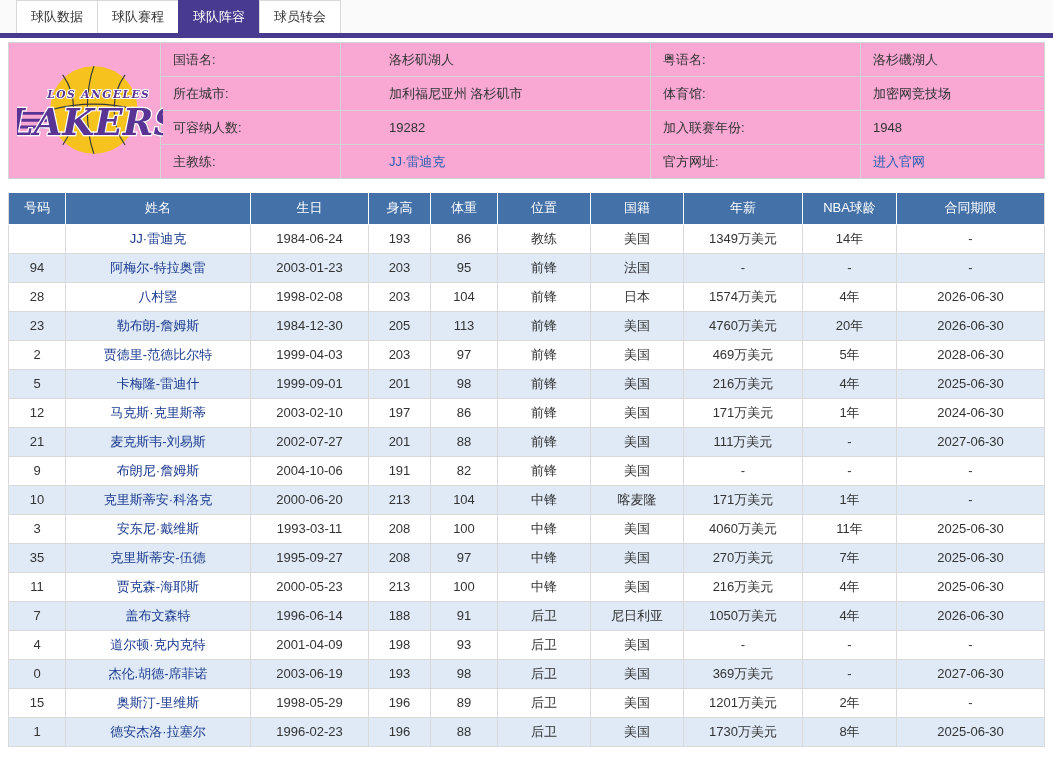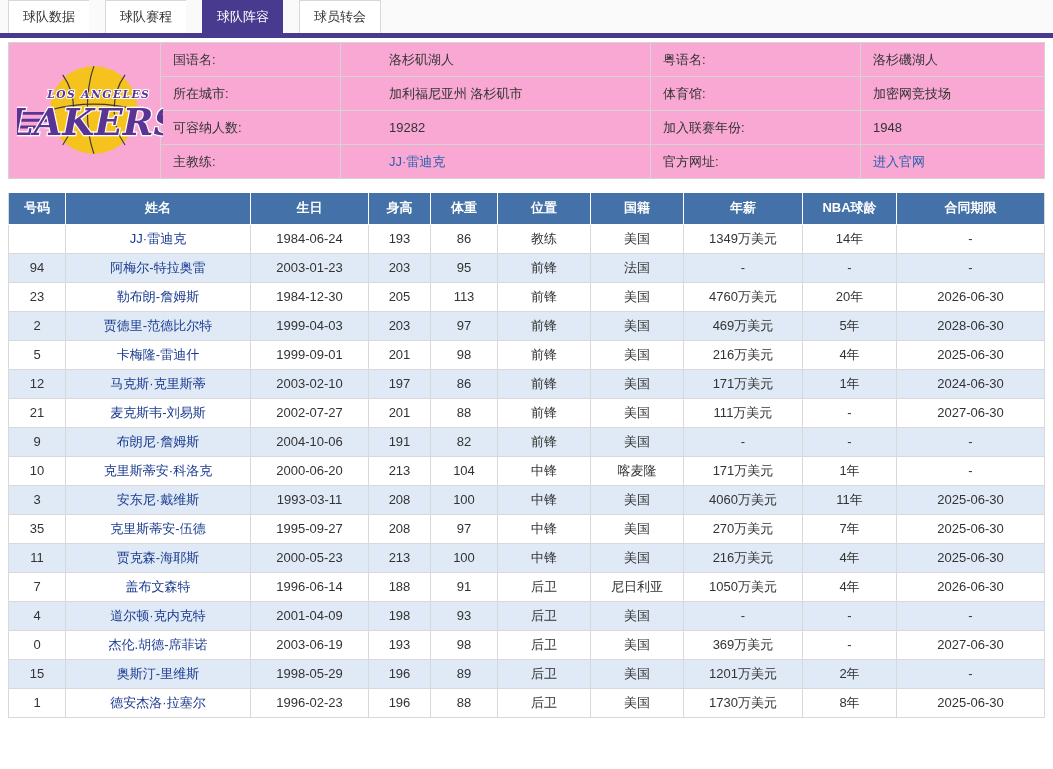--- a/index.html
+++ b/index.html
@@ -1,41 +1,41 @@
 <!DOCTYPE html>
 <html><head>
 <meta charset="utf-8">
 <style>
   * { box-sizing: border-box; margin: 0; padding: 0; }
   html,body { width: 1053px; height: 769px; overflow: hidden; background: #fff;
     font-family: "Liberation Sans", "DejaVu Sans", sans-serif; color: #333; }
 
   
-  .tabbar { display: flex; align-items: stretch; height: 33px; padding-left: 8px; background: #fafafa; gap: 16px; }
+  .tabbar { display: flex; align-items: stretch; height: 33px; padding-left: 16px; background: #fafafa; }
   .tab { min-width: 80px; padding: 0 14px; display: flex; align-items: center; justify-content: center;
     font-size: 13px; color: #333; background: #fff; border: 1px solid #d8d8d8; border-bottom: none;
     border-right: none; cursor: pointer; }
   .tab:last-child { border-right: 1px solid #d8d8d8; }
   .tab.active { background: #483a8f; color: #fff; font-weight: normal; border-color: #483a8f; }
   .accent-bar { height: 5px; background: #483a8f; width: 100%; }
 
   
   .info-wrap { margin: 4px 8px 0 8px; }
   .info-table { width: 100%; border-collapse: collapse; table-layout: fixed; }
   .info-table td { border: 1px solid #d4d4d4; font-size: 13px; height: 32px; padding: 0 12px; background: #f9a8d4; }
   .info-table .logo-cell { width: 152px; text-align: center; vertical-align: middle; padding: 8px; }
   .info-table .lbl1 { width: 180px; }
   .info-table .val1 { width: 310px; padding-left: 48px; }
   .info-table .lbl2 { width: 210px; }
   .info-link { color: #2a5fb0; text-decoration: none; cursor: pointer; }
 
   
   .roster-wrap { margin: 14px 8px 0 8px; }
   .roster { width: 100%; border-collapse: collapse; table-layout: fixed; }
-  .roster th { background: #4471a8; color: #fff; font-size: 13px; font-weight: bold; height: 31px;
+  .roster th { background: #4471a8; color: #fff; font-size: 13px; font-weight: normal; height: 31px;
     border: 1px solid #fff; border-top: none; }
   .roster th:first-child { border-left: 1px solid #d9d9d9; }
   .roster th:last-child { border-right: 1px solid #d9d9d9; margin-left: 39px; }
   .roster td { font-size: 13px; text-align: center; height: 29px; border: 1px solid #d9d9d9; background: #fff; }
   .roster tbody tr:nth-child(even) td { background: #dfeaf6; }
   .player-link { color: #1b3a8f; text-decoration: none; cursor: pointer; }
 
   .c-num { width: 57px; } .c-name { width: 185px; } .c-bday { width: 118px; }
   .c-h { width: 62px; } .c-w { width: 67px; } .c-pos { width: 93px; }
   .c-nat { width: 93px; } .c-sal { width: 119px; } .c-yrs { width: 94px; } .c-ctr { width: auto; }
@@ -154,20 +154,32 @@
           <td>2003-01-23</td>
           <td>203</td>
           <td>95</td>
           <td>前锋</td>
           <td>法国</td>
           <td>-</td>
           <td>-</td>
           <td>-</td>
         </tr>
         <tr>
+          <td>28</td>
+          <td><a class="player-link">八村塁</a></td>
+          <td>1998-02-08</td>
+          <td>203</td>
+          <td>104</td>
+          <td>前锋</td>
+          <td>日本</td>
+          <td>1574万美元</td>
+          <td>4年</td>
+          <td>2026-06-30</td>
+        </tr>
+        <tr>
           <td>23</td>
           <td><a class="player-link">勒布朗-詹姆斯</a></td>
           <td>1984-12-30</td>
           <td>205</td>
           <td>113</td>
           <td>前锋</td>
           <td>美国</td>
           <td>4760万美元</td>
           <td>20年</td>
           <td>2026-06-30</td>

